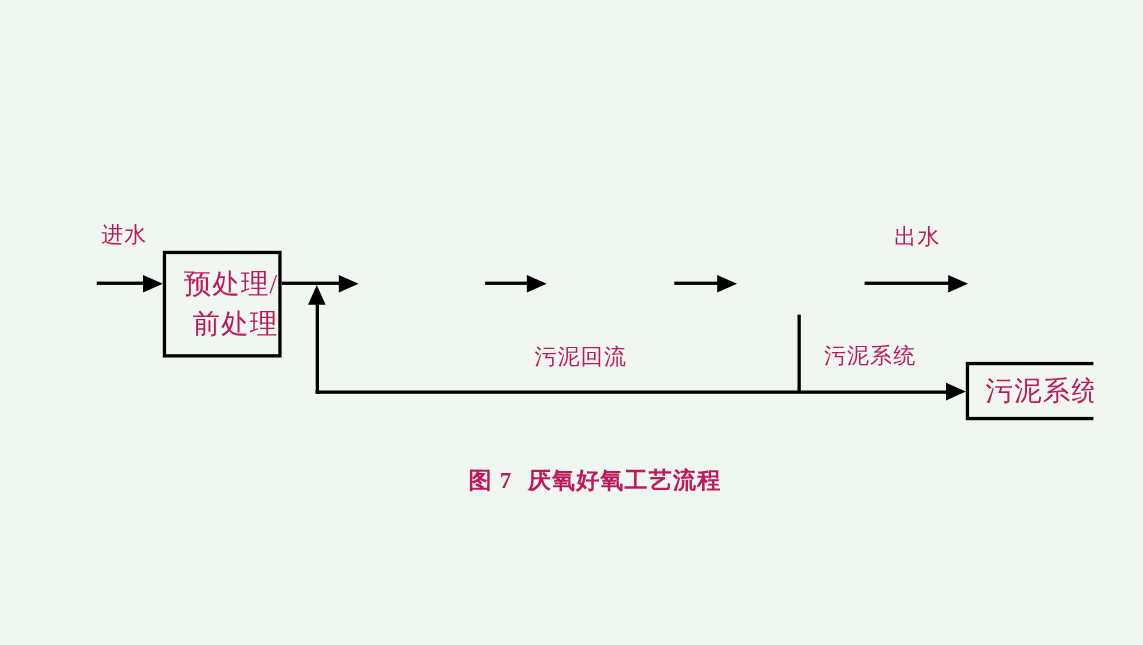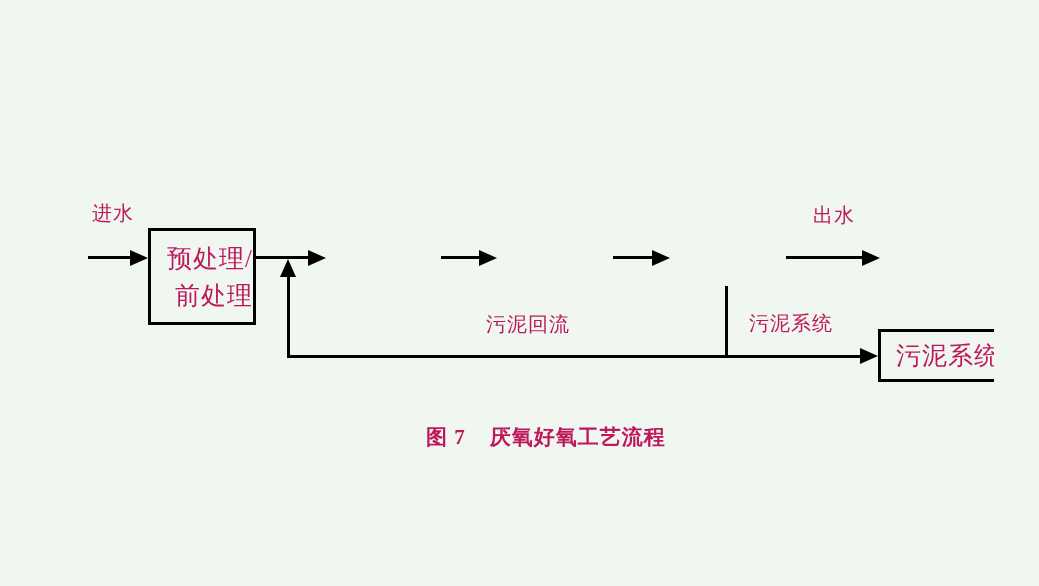--- a/index.html
+++ b/index.html
@@ -60,21 +60,21 @@
   }
   .caption {
     position: absolute;
     left: 426px;
     top: 423px;
     font-size: 21px;
     font-weight: bold;
     letter-spacing: 1px;
     white-space: nowrap;
   }
-  .caption .fig-title { margin-left: 24px; text-align: center; }
+  .caption .fig-title { margin-left: 14px; text-align: center; }
 </style>
 </head>
 <body>
 
 <div class="canvas">
 
   <span class="lbl" style="left:92px; top:200px;">进水</span>
   <span class="lbl" style="left:813px; top:202px;">出水</span>
   <span class="lbl" style="left:486px; top:311px;">污泥回流</span>
   <span class="lbl" style="left:749px; top:310px;">污泥系统</span>

